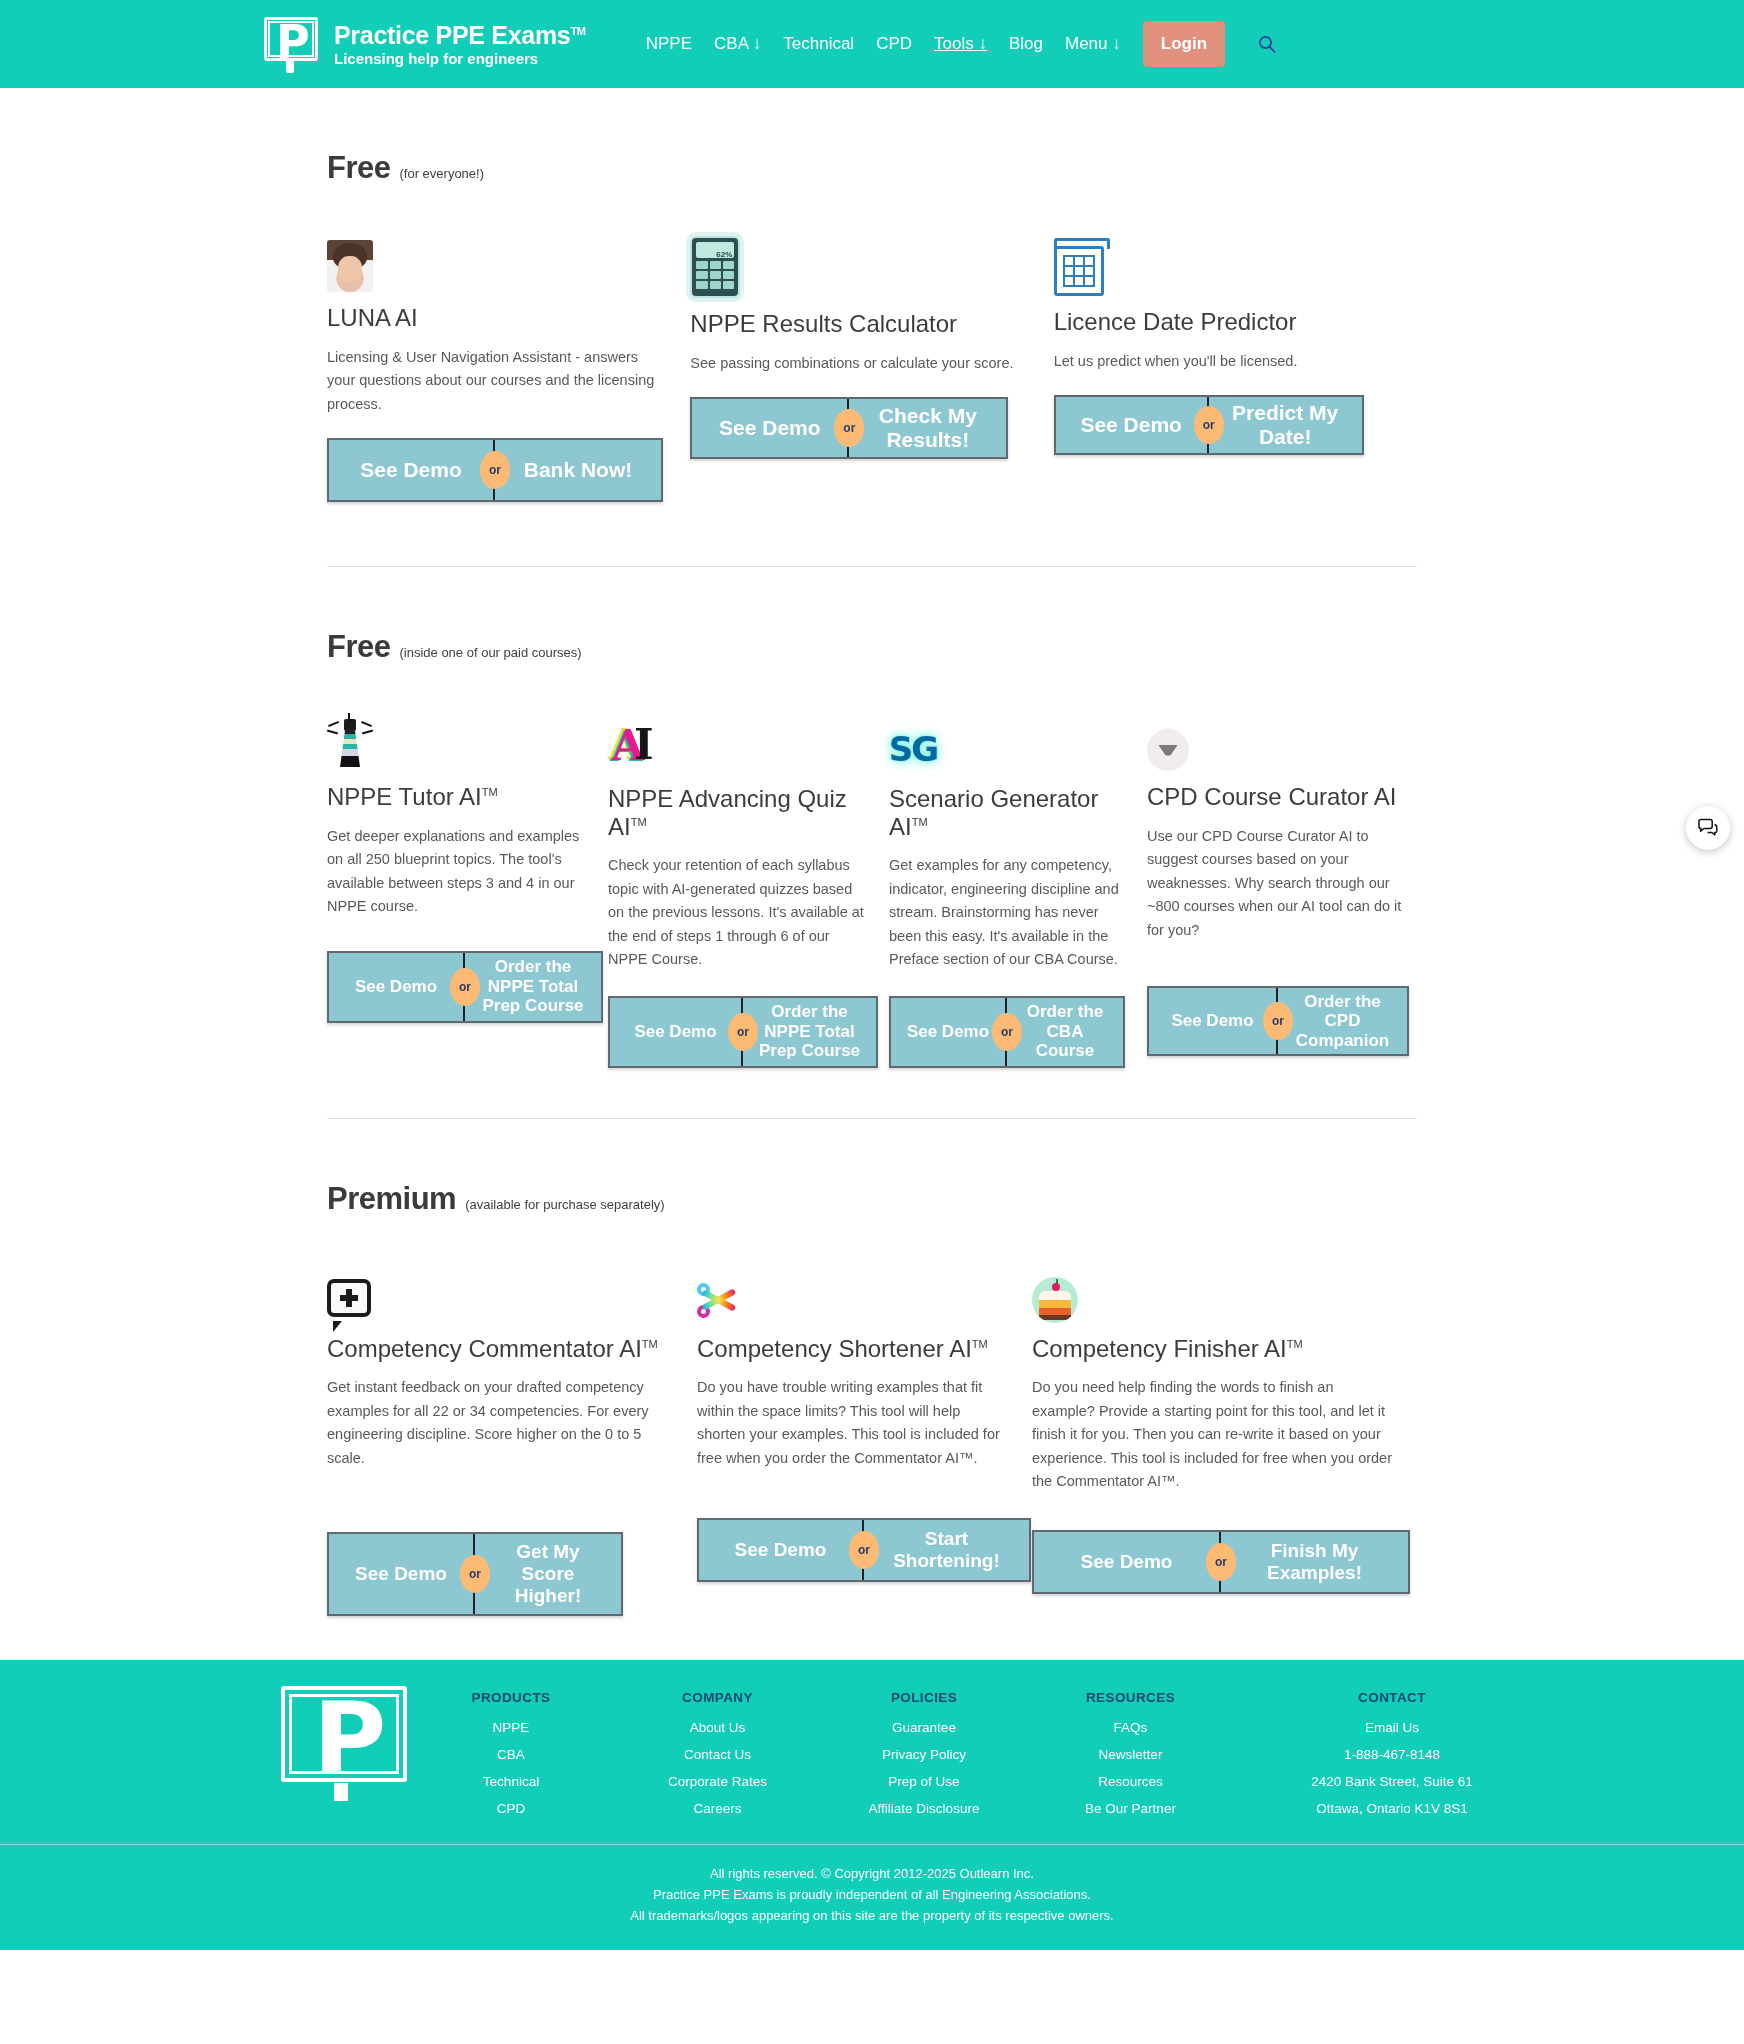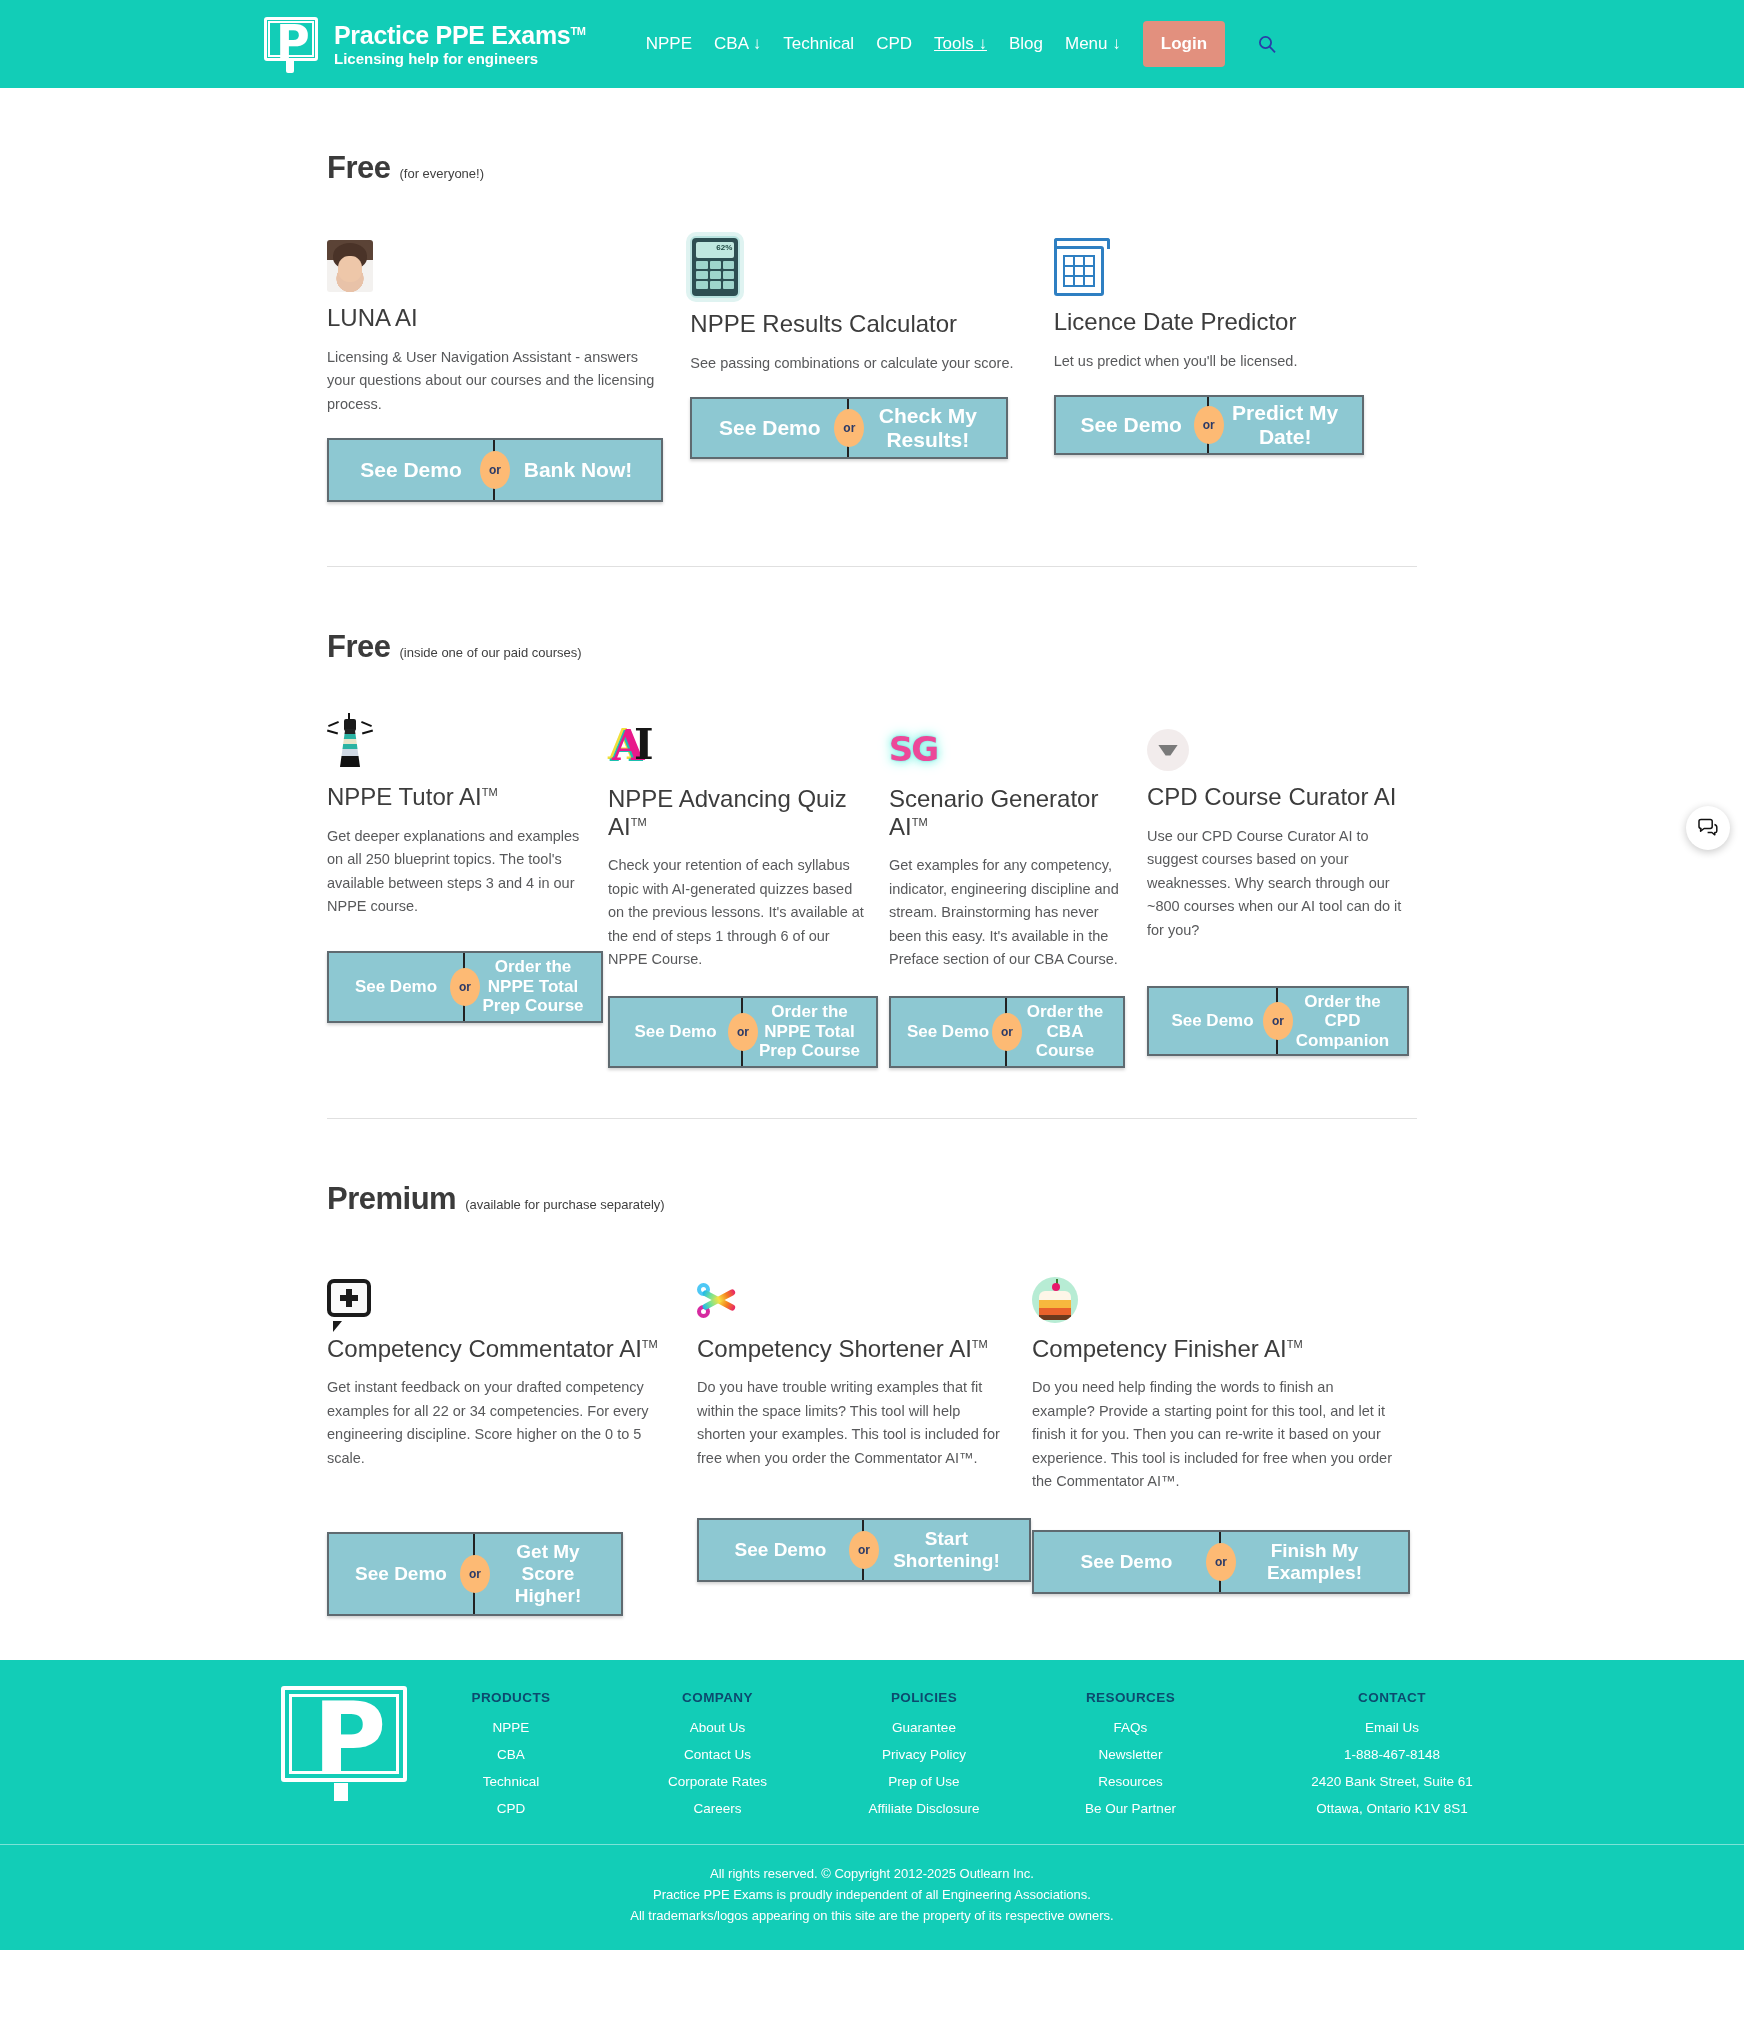--- a/index.html
+++ b/index.html
@@ -262,21 +262,21 @@
     border: 2px solid #b9e4e0;
     padding: 4px;
     box-shadow: 0 0 0 4px #dff3f1;
   }
   .ic-calc .scr {
     height: 16px; background: #bfe8df;
     border-radius: 2px; margin-bottom: 3px;
     position: relative;
   }
   .ic-calc .scr span {
-    position: absolute; right: 2px; top: 1px;
+    position: absolute; right: 2px; top: 8px;
     font-size: 8px; color: #204b44; font-weight: bold;
   }
   .ic-calc .keys {
     display: grid; grid-template-columns: repeat(3,1fr);
     gap: 2px;
   }
   .ic-calc .keys i {
     display: block; height: 8px; background: #9fd6cc; border-radius: 1px;
   }
 
@@ -332,21 +332,21 @@
   .ic-ai .a1 { position: absolute; left: 0;  top: 0; color: #f0df3a; }
   .ic-ai .a2 { position: absolute; left: 2px; top: 2px; color: #1bbfb0; }
   .ic-ai .a3 { position: absolute; left: 4px; top: 1px; color: #e8198b; }
   .ic-ai .i1 { position: absolute; left: 26px; top: 0; color: #161616; }
 
   .ic-sg {
     width: 48px; height: 48px;
     display: flex; align-items: center; justify-content: center;
     font-family: "DejaVu Sans", sans-serif;
     font-weight: bold; font-size: 34px;
-    color: #ec4899;
+    color: #0369a1;
     text-shadow: 0 0 2px #5EE6D8, 0 0 8px #7ff3e6, 0 0 14px #9ff7ec;
     letter-spacing: -2px;
   }
 
   .ic-funnel {
     width: 42px; height: 42px; border-radius: 50%;
     background: #f2ecec;
     display: flex; align-items: center; justify-content: center;
   }
   .ic-funnel .f {

